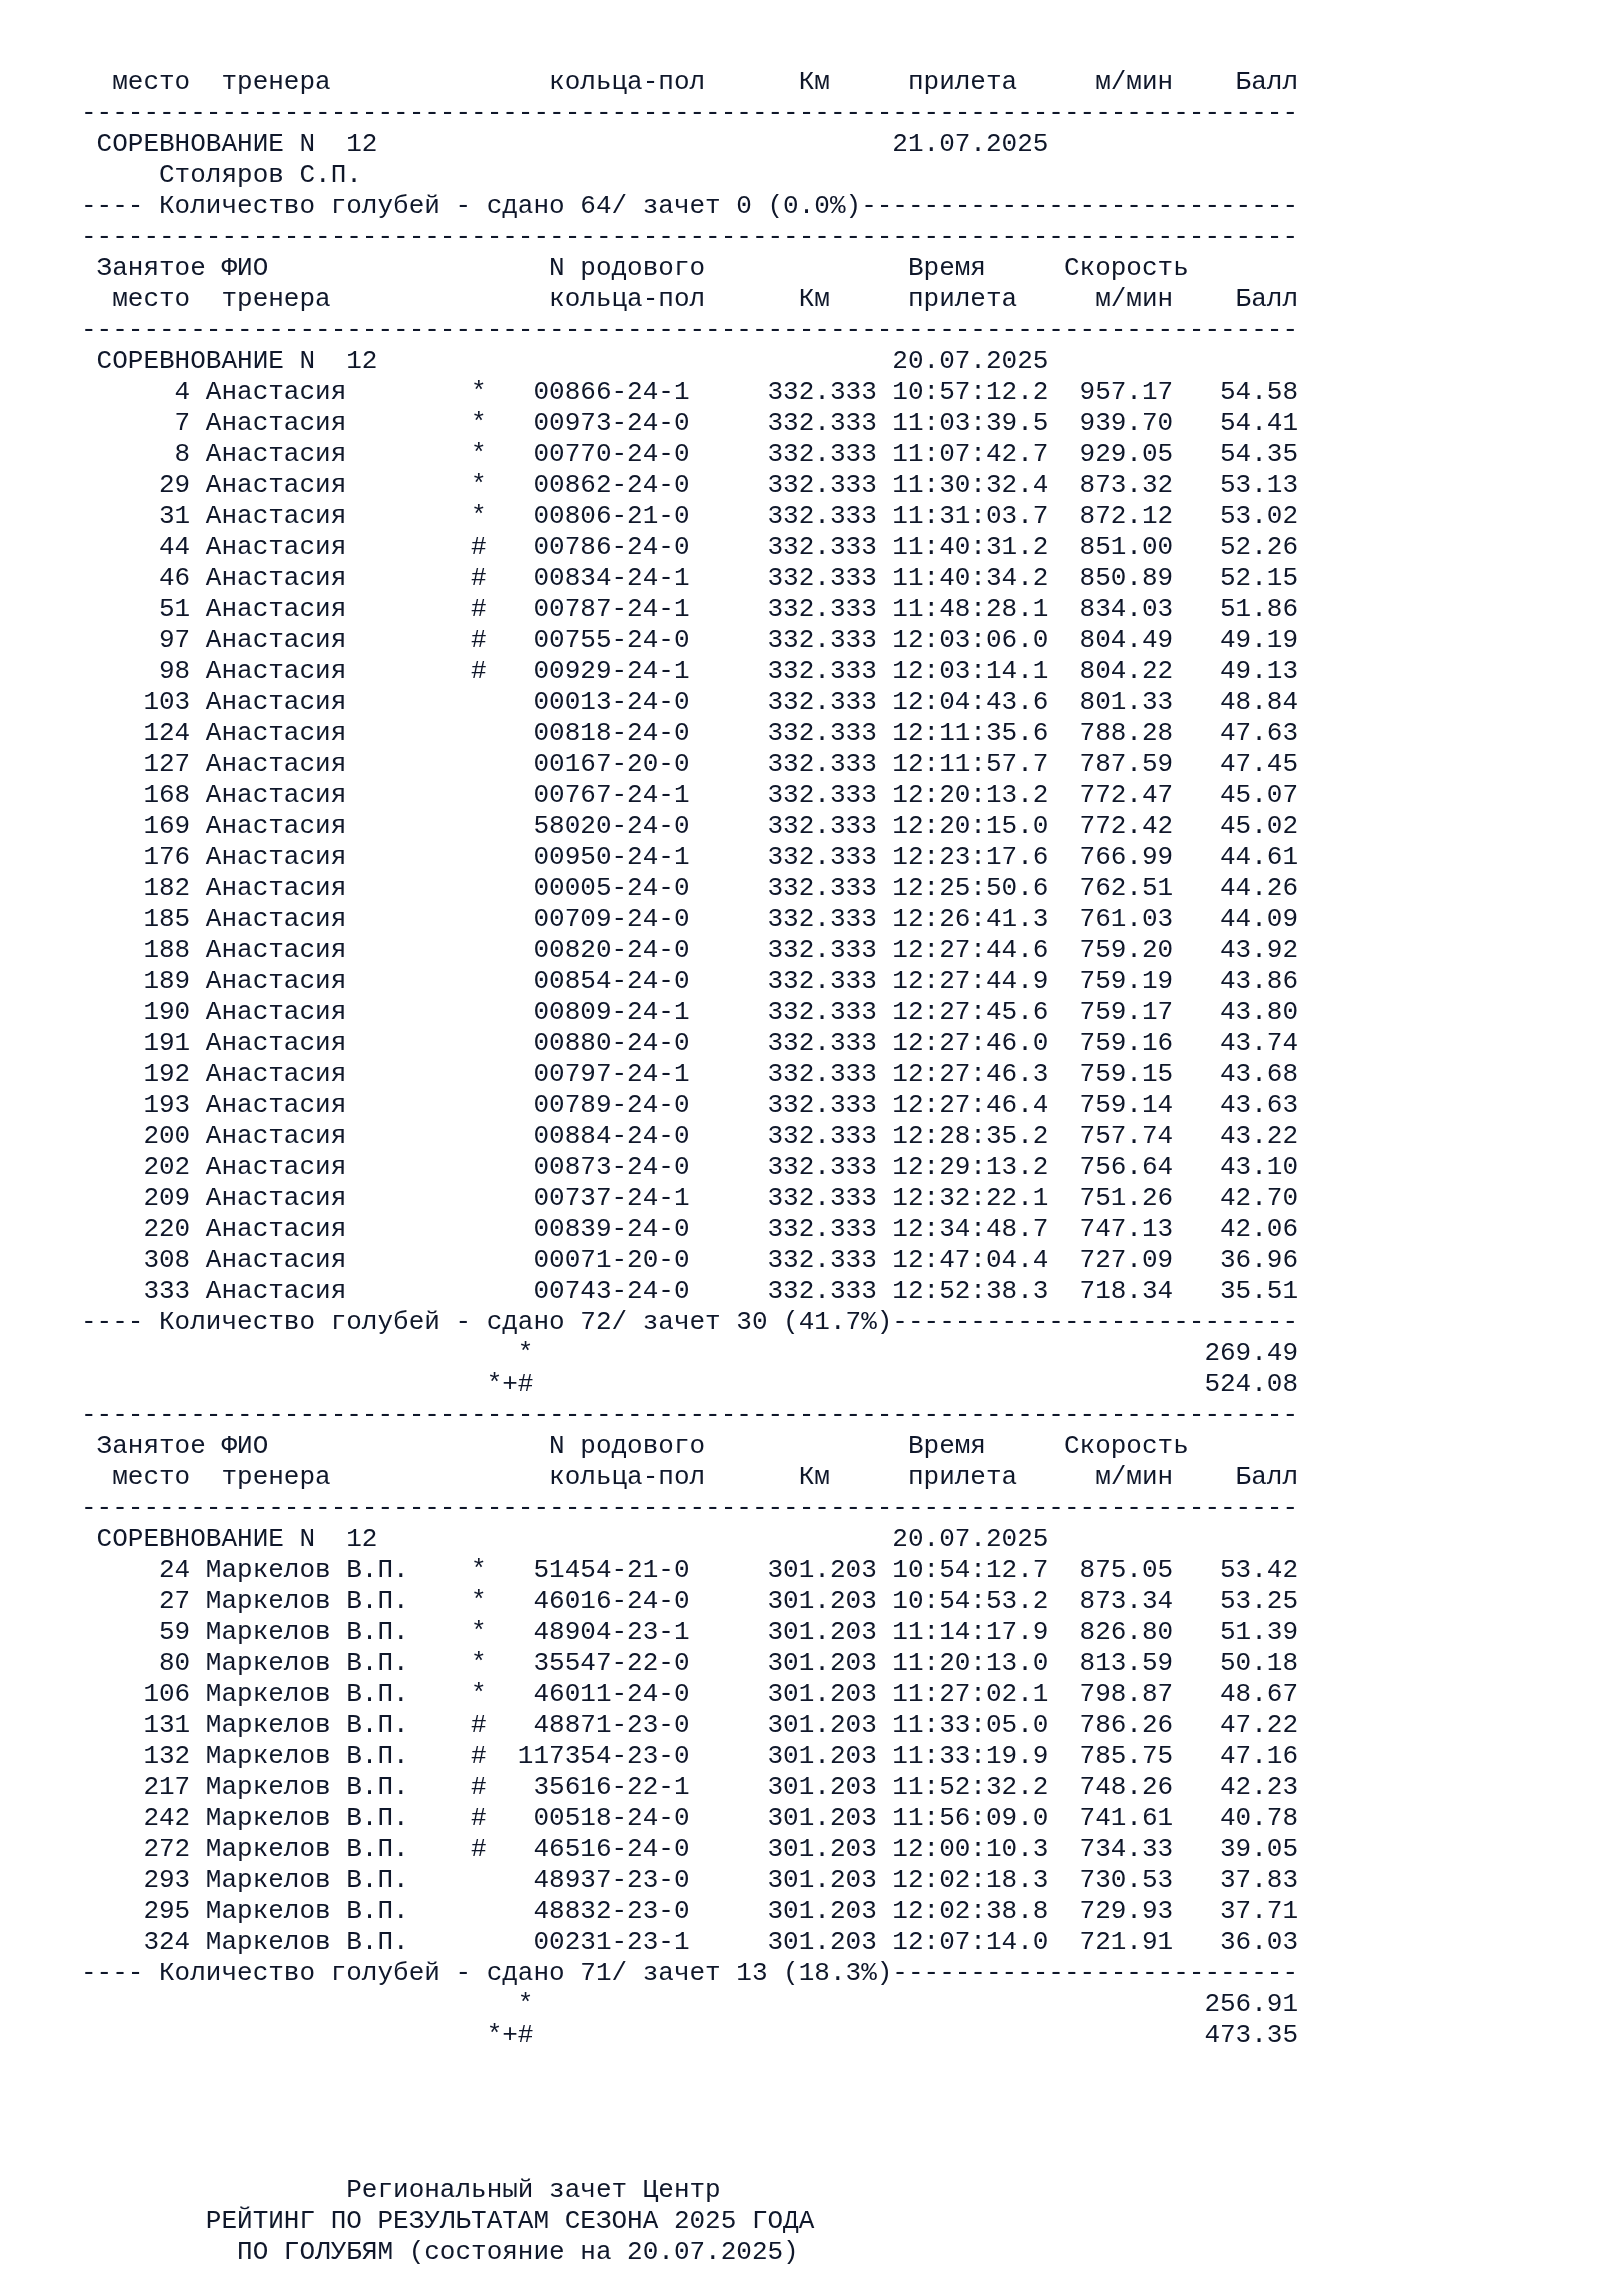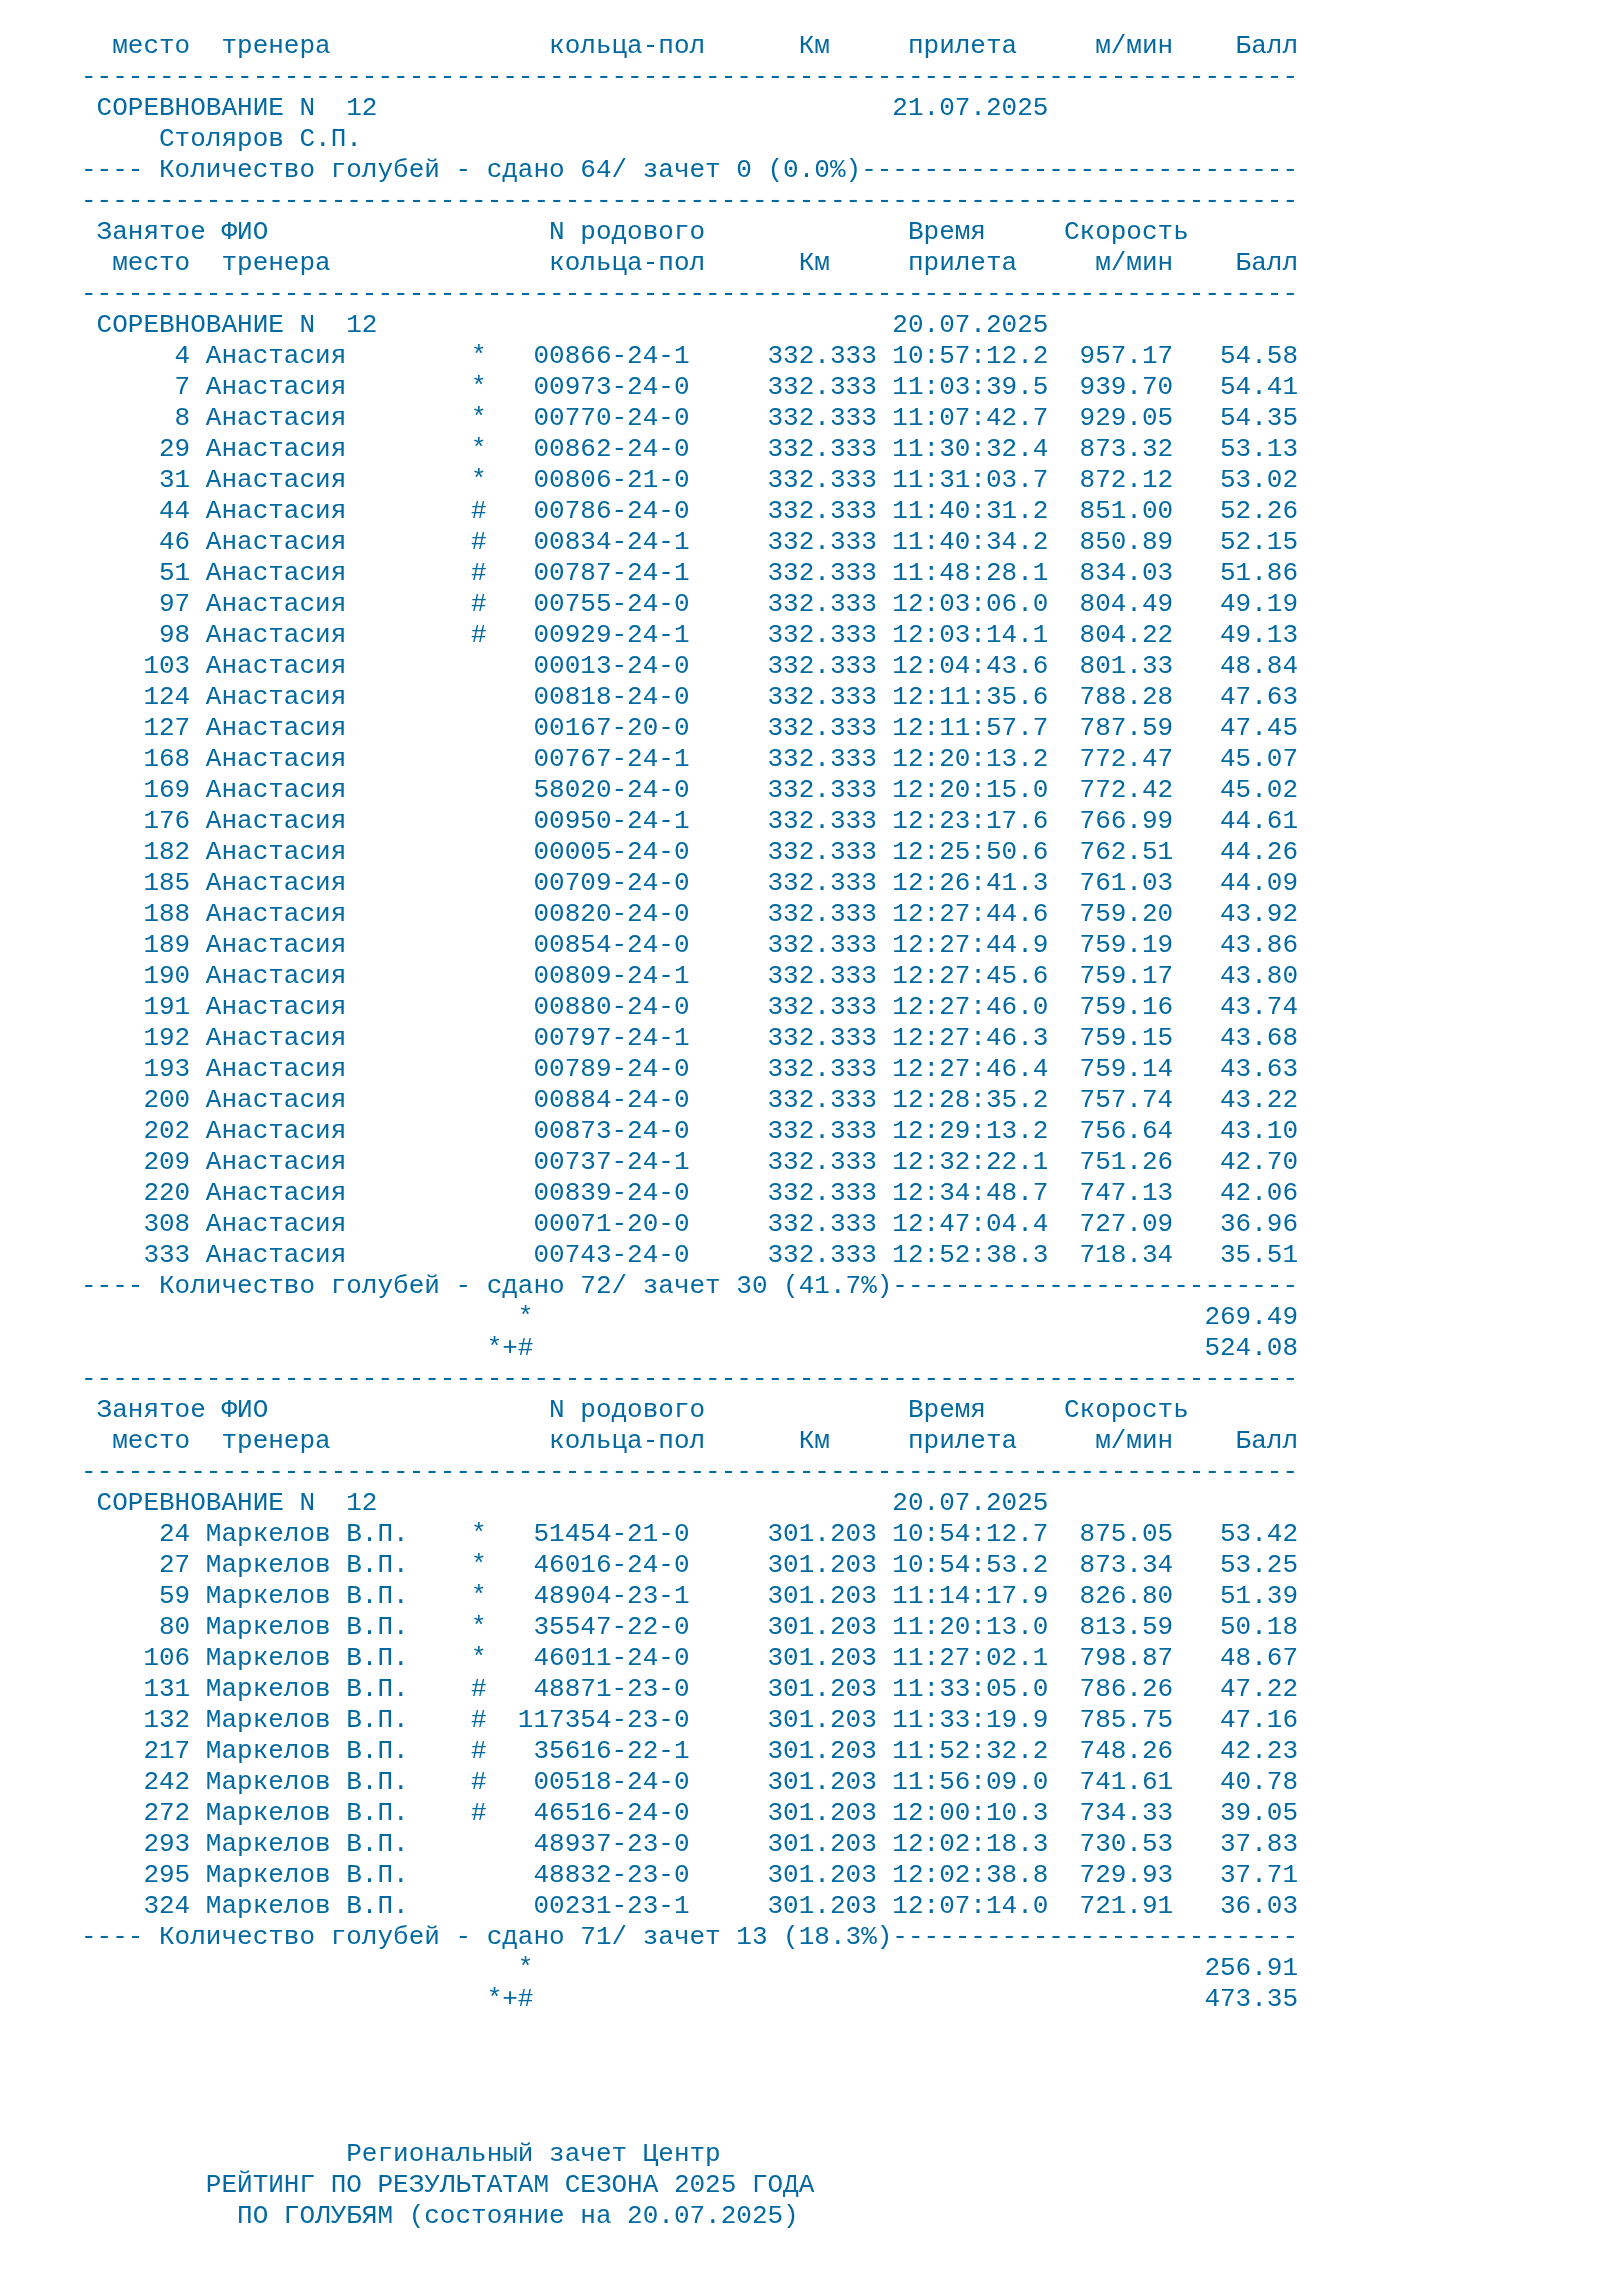--- a/index.html
+++ b/index.html
@@ -9,24 +9,25 @@
   }
   body {
     width: 1621px;
     height: 2293px;
     overflow: hidden;
   }
   .report {
     font-family: "Liberation Mono", "DejaVu Sans Mono", monospace;
     font-size: 26px;
     line-height: 31px;
-    color: #0369a1;
+    color: #0f172a;
     padding: 31px 0 0 81px;
     white-space: pre;
     font-weight: 400;
+    margin-top: 36px;
   }
   .line {
     height: 31px;
     white-space: pre;
   }
 </style>
 </head>
 <body>
 
 <main class="report"><div class="line">  место  тренера              кольца-пол      Км     прилета     м/мин    Балл</div><div class="line">------------------------------------------------------------------------------</div><div class="line"> СОРЕВНОВАНИЕ N  12                                 21.07.2025</div><div class="line">     Столяров С.П.</div><div class="line">---- Количество голубей - сдано 64/ зачет 0 (0.0%)----------------------------</div><div class="line">------------------------------------------------------------------------------</div><div class="line"> Занятое ФИО                  N родового             Время     Скорость</div><div class="line">  место  тренера              кольца-пол      Км     прилета     м/мин    Балл</div><div class="line">------------------------------------------------------------------------------</div><div class="line"> СОРЕВНОВАНИЕ N  12                                 20.07.2025</div><div class="line">      4 Анастасия        *   00866-24-1     332.333 10:57:12.2  957.17   54.58</div><div class="line">      7 Анастасия        *   00973-24-0     332.333 11:03:39.5  939.70   54.41</div><div class="line">      8 Анастасия        *   00770-24-0     332.333 11:07:42.7  929.05   54.35</div><div class="line">     29 Анастасия        *   00862-24-0     332.333 11:30:32.4  873.32   53.13</div><div class="line">     31 Анастасия        *   00806-21-0     332.333 11:31:03.7  872.12   53.02</div><div class="line">     44 Анастасия        #   00786-24-0     332.333 11:40:31.2  851.00   52.26</div><div class="line">     46 Анастасия        #   00834-24-1     332.333 11:40:34.2  850.89   52.15</div><div class="line">     51 Анастасия        #   00787-24-1     332.333 11:48:28.1  834.03   51.86</div><div class="line">     97 Анастасия        #   00755-24-0     332.333 12:03:06.0  804.49   49.19</div><div class="line">     98 Анастасия        #   00929-24-1     332.333 12:03:14.1  804.22   49.13</div><div class="line">    103 Анастасия            00013-24-0     332.333 12:04:43.6  801.33   48.84</div><div class="line">    124 Анастасия            00818-24-0     332.333 12:11:35.6  788.28   47.63</div><div class="line">    127 Анастасия            00167-20-0     332.333 12:11:57.7  787.59   47.45</div><div class="line">    168 Анастасия            00767-24-1     332.333 12:20:13.2  772.47   45.07</div><div class="line">    169 Анастасия            58020-24-0     332.333 12:20:15.0  772.42   45.02</div><div class="line">    176 Анастасия            00950-24-1     332.333 12:23:17.6  766.99   44.61</div><div class="line">    182 Анастасия            00005-24-0     332.333 12:25:50.6  762.51   44.26</div><div class="line">    185 Анастасия            00709-24-0     332.333 12:26:41.3  761.03   44.09</div><div class="line">    188 Анастасия            00820-24-0     332.333 12:27:44.6  759.20   43.92</div><div class="line">    189 Анастасия            00854-24-0     332.333 12:27:44.9  759.19   43.86</div><div class="line">    190 Анастасия            00809-24-1     332.333 12:27:45.6  759.17   43.80</div><div class="line">    191 Анастасия            00880-24-0     332.333 12:27:46.0  759.16   43.74</div><div class="line">    192 Анастасия            00797-24-1     332.333 12:27:46.3  759.15   43.68</div><div class="line">    193 Анастасия            00789-24-0     332.333 12:27:46.4  759.14   43.63</div><div class="line">    200 Анастасия            00884-24-0     332.333 12:28:35.2  757.74   43.22</div><div class="line">    202 Анастасия            00873-24-0     332.333 12:29:13.2  756.64   43.10</div><div class="line">    209 Анастасия            00737-24-1     332.333 12:32:22.1  751.26   42.70</div><div class="line">    220 Анастасия            00839-24-0     332.333 12:34:48.7  747.13   42.06</div><div class="line">    308 Анастасия            00071-20-0     332.333 12:47:04.4  727.09   36.96</div><div class="line">    333 Анастасия            00743-24-0     332.333 12:52:38.3  718.34   35.51</div><div class="line">---- Количество голубей - сдано 72/ зачет 30 (41.7%)--------------------------</div><div class="line">                            *                                           269.49</div><div class="line">                          *+#                                           524.08</div><div class="line">------------------------------------------------------------------------------</div><div class="line"> Занятое ФИО                  N родового             Время     Скорость</div><div class="line">  место  тренера              кольца-пол      Км     прилета     м/мин    Балл</div><div class="line">------------------------------------------------------------------------------</div><div class="line"> СОРЕВНОВАНИЕ N  12                                 20.07.2025</div><div class="line">     24 Маркелов В.П.    *   51454-21-0     301.203 10:54:12.7  875.05   53.42</div><div class="line">     27 Маркелов В.П.    *   46016-24-0     301.203 10:54:53.2  873.34   53.25</div><div class="line">     59 Маркелов В.П.    *   48904-23-1     301.203 11:14:17.9  826.80   51.39</div><div class="line">     80 Маркелов В.П.    *   35547-22-0     301.203 11:20:13.0  813.59   50.18</div><div class="line">    106 Маркелов В.П.    *   46011-24-0     301.203 11:27:02.1  798.87   48.67</div><div class="line">    131 Маркелов В.П.    #   48871-23-0     301.203 11:33:05.0  786.26   47.22</div><div class="line">    132 Маркелов В.П.    #  117354-23-0     301.203 11:33:19.9  785.75   47.16</div><div class="line">    217 Маркелов В.П.    #   35616-22-1     301.203 11:52:32.2  748.26   42.23</div><div class="line">    242 Маркелов В.П.    #   00518-24-0     301.203 11:56:09.0  741.61   40.78</div><div class="line">    272 Маркелов В.П.    #   46516-24-0     301.203 12:00:10.3  734.33   39.05</div><div class="line">    293 Маркелов В.П.        48937-23-0     301.203 12:02:18.3  730.53   37.83</div><div class="line">    295 Маркелов В.П.        48832-23-0     301.203 12:02:38.8  729.93   37.71</div><div class="line">    324 Маркелов В.П.        00231-23-1     301.203 12:07:14.0  721.91   36.03</div><div class="line">---- Количество голубей - сдано 71/ зачет 13 (18.3%)--------------------------</div><div class="line">                            *                                           256.91</div><div class="line">                          *+#                                           473.35</div><div class="line"> </div><div class="line"> </div><div class="line"> </div><div class="line"> </div><div class="line">                 Региональный зачет Центр</div><div class="line">        РЕЙТИНГ ПО РЕЗУЛЬТАТАМ СЕЗОНА 2025 ГОДА</div><div class="line">          ПО ГОЛУБЯМ (состояние на 20.07.2025)</div></main>

